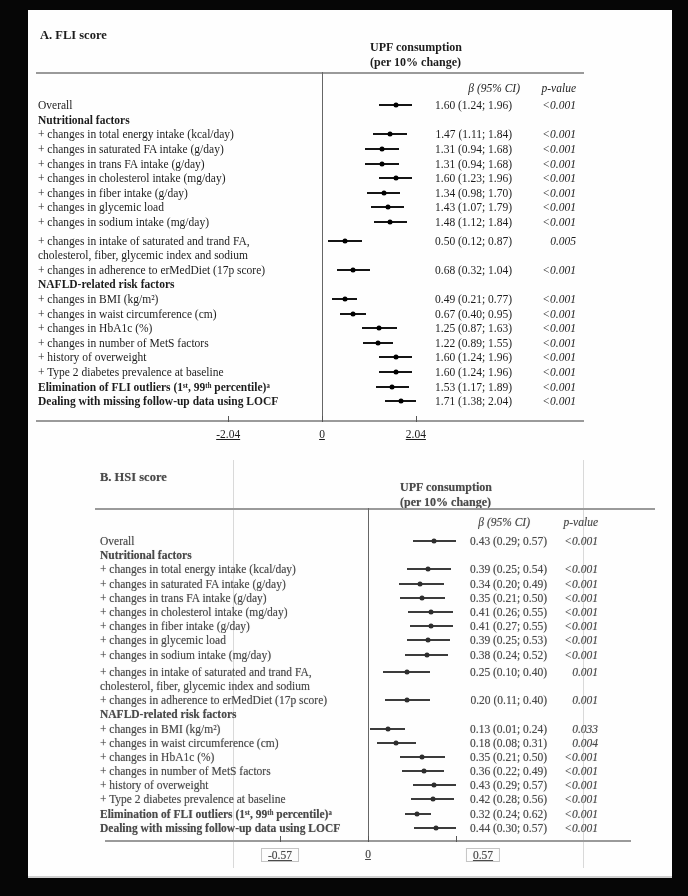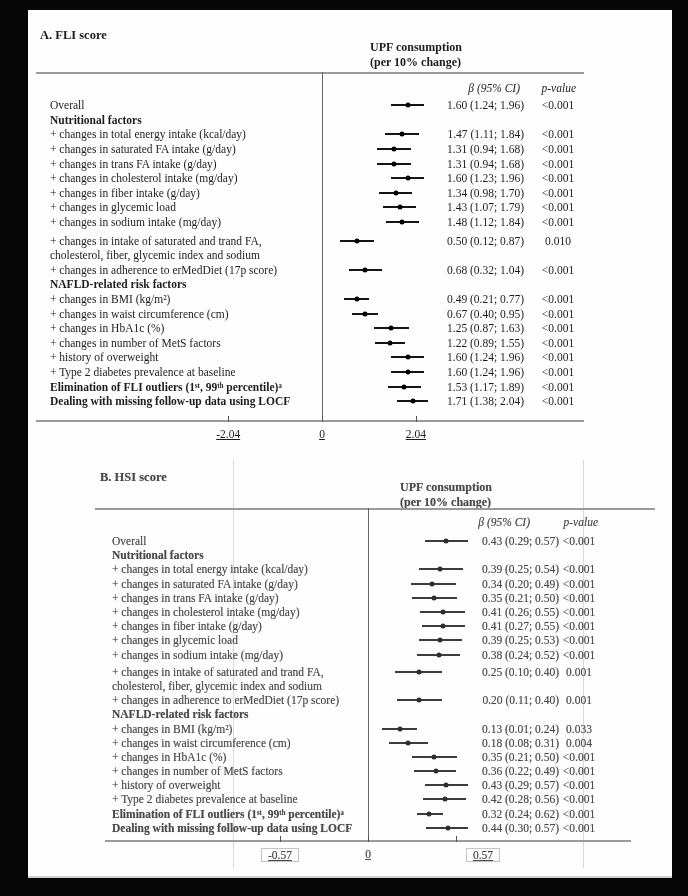--- a/index.html
+++ b/index.html
@@ -31,38 +31,38 @@
   .panelB .est-h{left:398px;width:104px;}
   .p-h{font-style:italic;}
   .panelA .p-h{left:488px;width:60px;}
   .panelB .p-h{left:508px;width:62px;}
   .zeroline{position:absolute;width:1px;background:#666;}
   .panelA .zeroline{left:294px;top:62px;height:350px;}
   .panelB .zeroline{left:340px;top:48px;height:334px;}
   .ghostline{position:absolute;width:1px;background:#d9d9d9;top:0;height:408px;}
   .ghostline.g1{left:205px;}
   .ghostline.g2{left:555px;}
-  .rows{position:absolute;left:12px;right:0;}
+  .rows{position:absolute;left:0;right:0;}
   .panelA .rows{top:88px;}
   .panelB .rows{top:74px;}
   .row{position:relative;width:644px;}
   .panelA .row{height:14.6px;}
   .panelB .row{height:14.2px;}
   .row.gap{margin-top:4px;}
   .panelB .row.gap{margin-top:3px;}
   .lbl{position:absolute;top:50%;transform:translateY(-50%);font-size:11.5px;white-space:nowrap;}
   .panelA .lbl{left:10px;}
   .panelB .lbl{left:72px;}
   .row.bold .lbl{font-weight:bold;}
   .ci{position:absolute;top:50%;height:2px;margin-top:-1px;background:#151515;}
   .panelB .ci{background:#3c3c3c;}
   .dot{position:absolute;top:50%;width:5px;height:5px;border-radius:50%;background:#000;transform:translate(-50%,-50%);}
   .panelB .dot{background:#2e2e2e;}
   .est,.pv{position:absolute;top:50%;transform:translateY(-50%);font-size:11.5px;text-align:right;white-space:nowrap;}
-  .pv{text-align:center;}
+  .pv{font-style:italic;}
   .panelA .est{left:380px;width:104px;}
   .panelA .pv{left:488px;width:60px;}
   .panelB .est{left:415px;width:104px;}
   .panelB .pv{left:508px;width:62px;}
   .axis{position:absolute;left:0;right:0;}
   .panelA .axis{top:410px;}
   .panelB .axis{top:380px;}
   .axisline{position:absolute;height:2px;background:#9a9a9a;}
   .panelA .axisline{left:8px;width:548px;}
   .panelB .axisline{left:77px;width:526px;}
@@ -152,21 +152,21 @@
           </div>
           <div class="est">1.48 (1.12; 1.84)</div>
           <div class="pv">&lt;0.001</div>
         </div>
         <div class="row gap">
           <div class="lbl">+ changes in intake of saturated and trand FA,</div>
           <div class="ci" style="left: 299.52px; width: 34.5px;">
             <span class="dot" style="left: 50.6667%;"></span>
           </div>
           <div class="est">0.50 (0.12; 0.87)</div>
-          <div class="pv">0.010</div>
+          <div class="pv">0.005</div>
         </div>
         <div class="row">
           <div class="lbl">cholesterol, fiber, glycemic index and sodium</div>
         </div>
         <div class="row">
           <div class="lbl">+ changes in adherence to erMedDiet (17p score)</div>
           <div class="ci" style="left: 308.72px; width: 33.12px;">
             <span class="dot" style="left: 50%;"></span>
           </div>
           <div class="est">0.68 (0.32; 1.04)</div>

